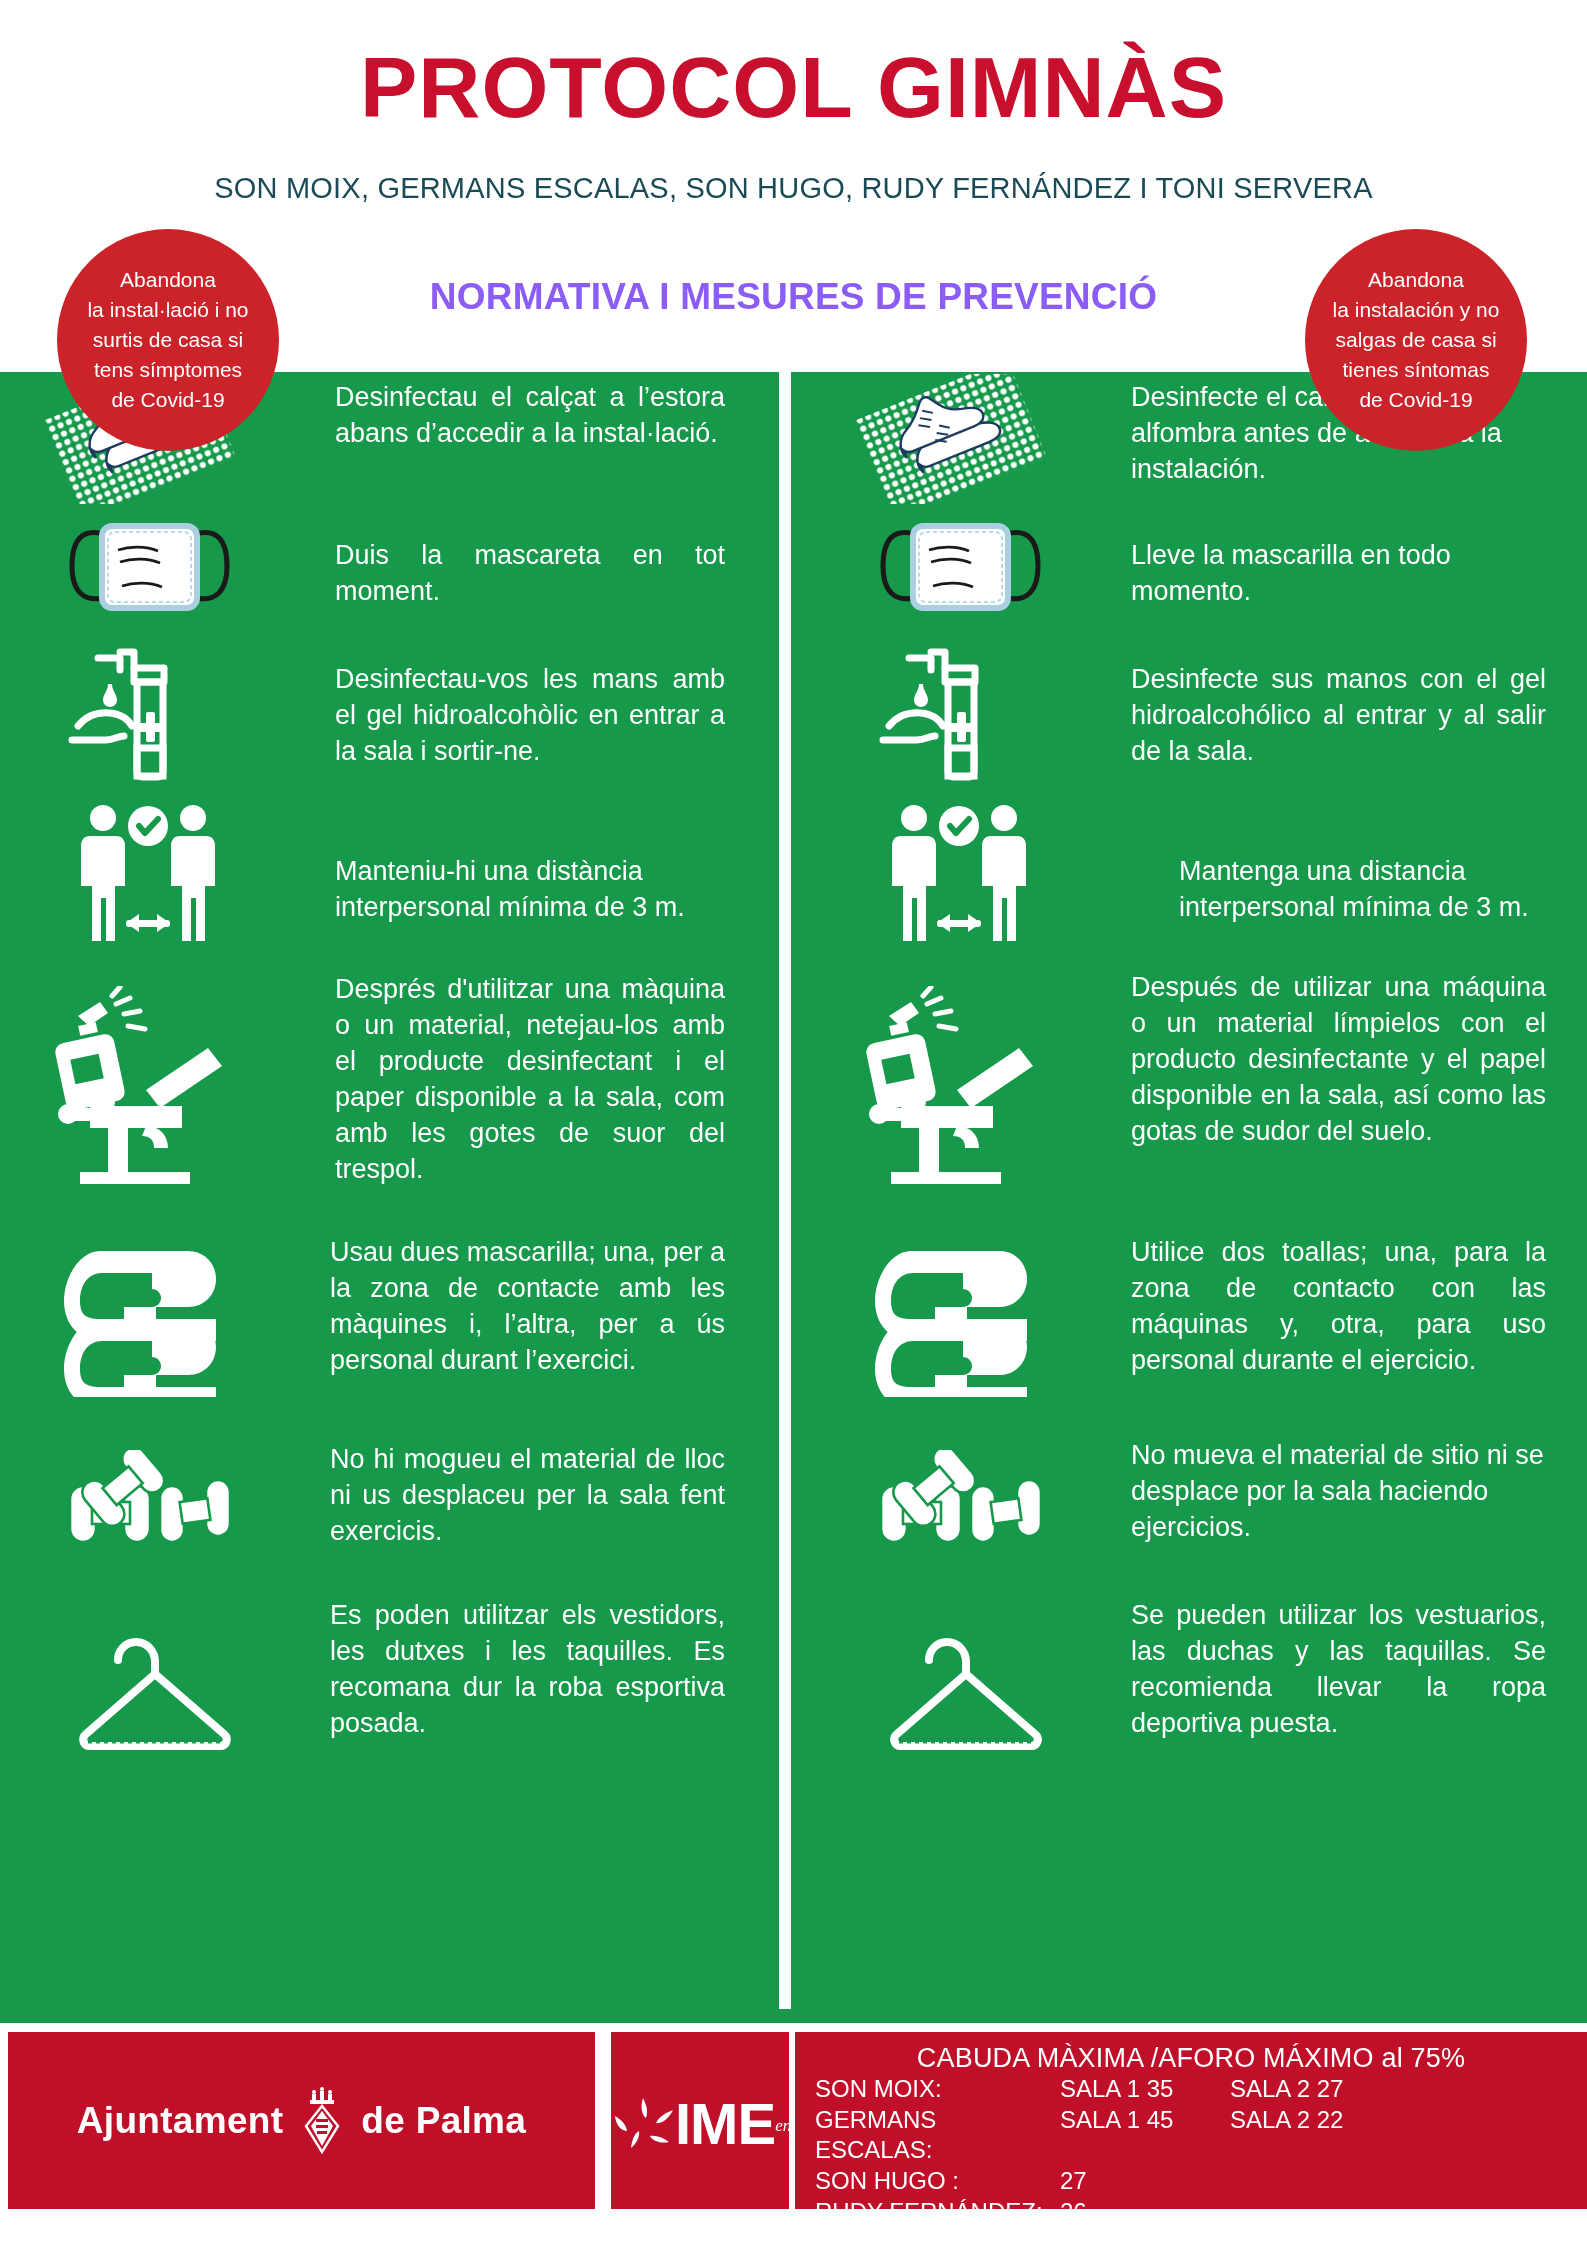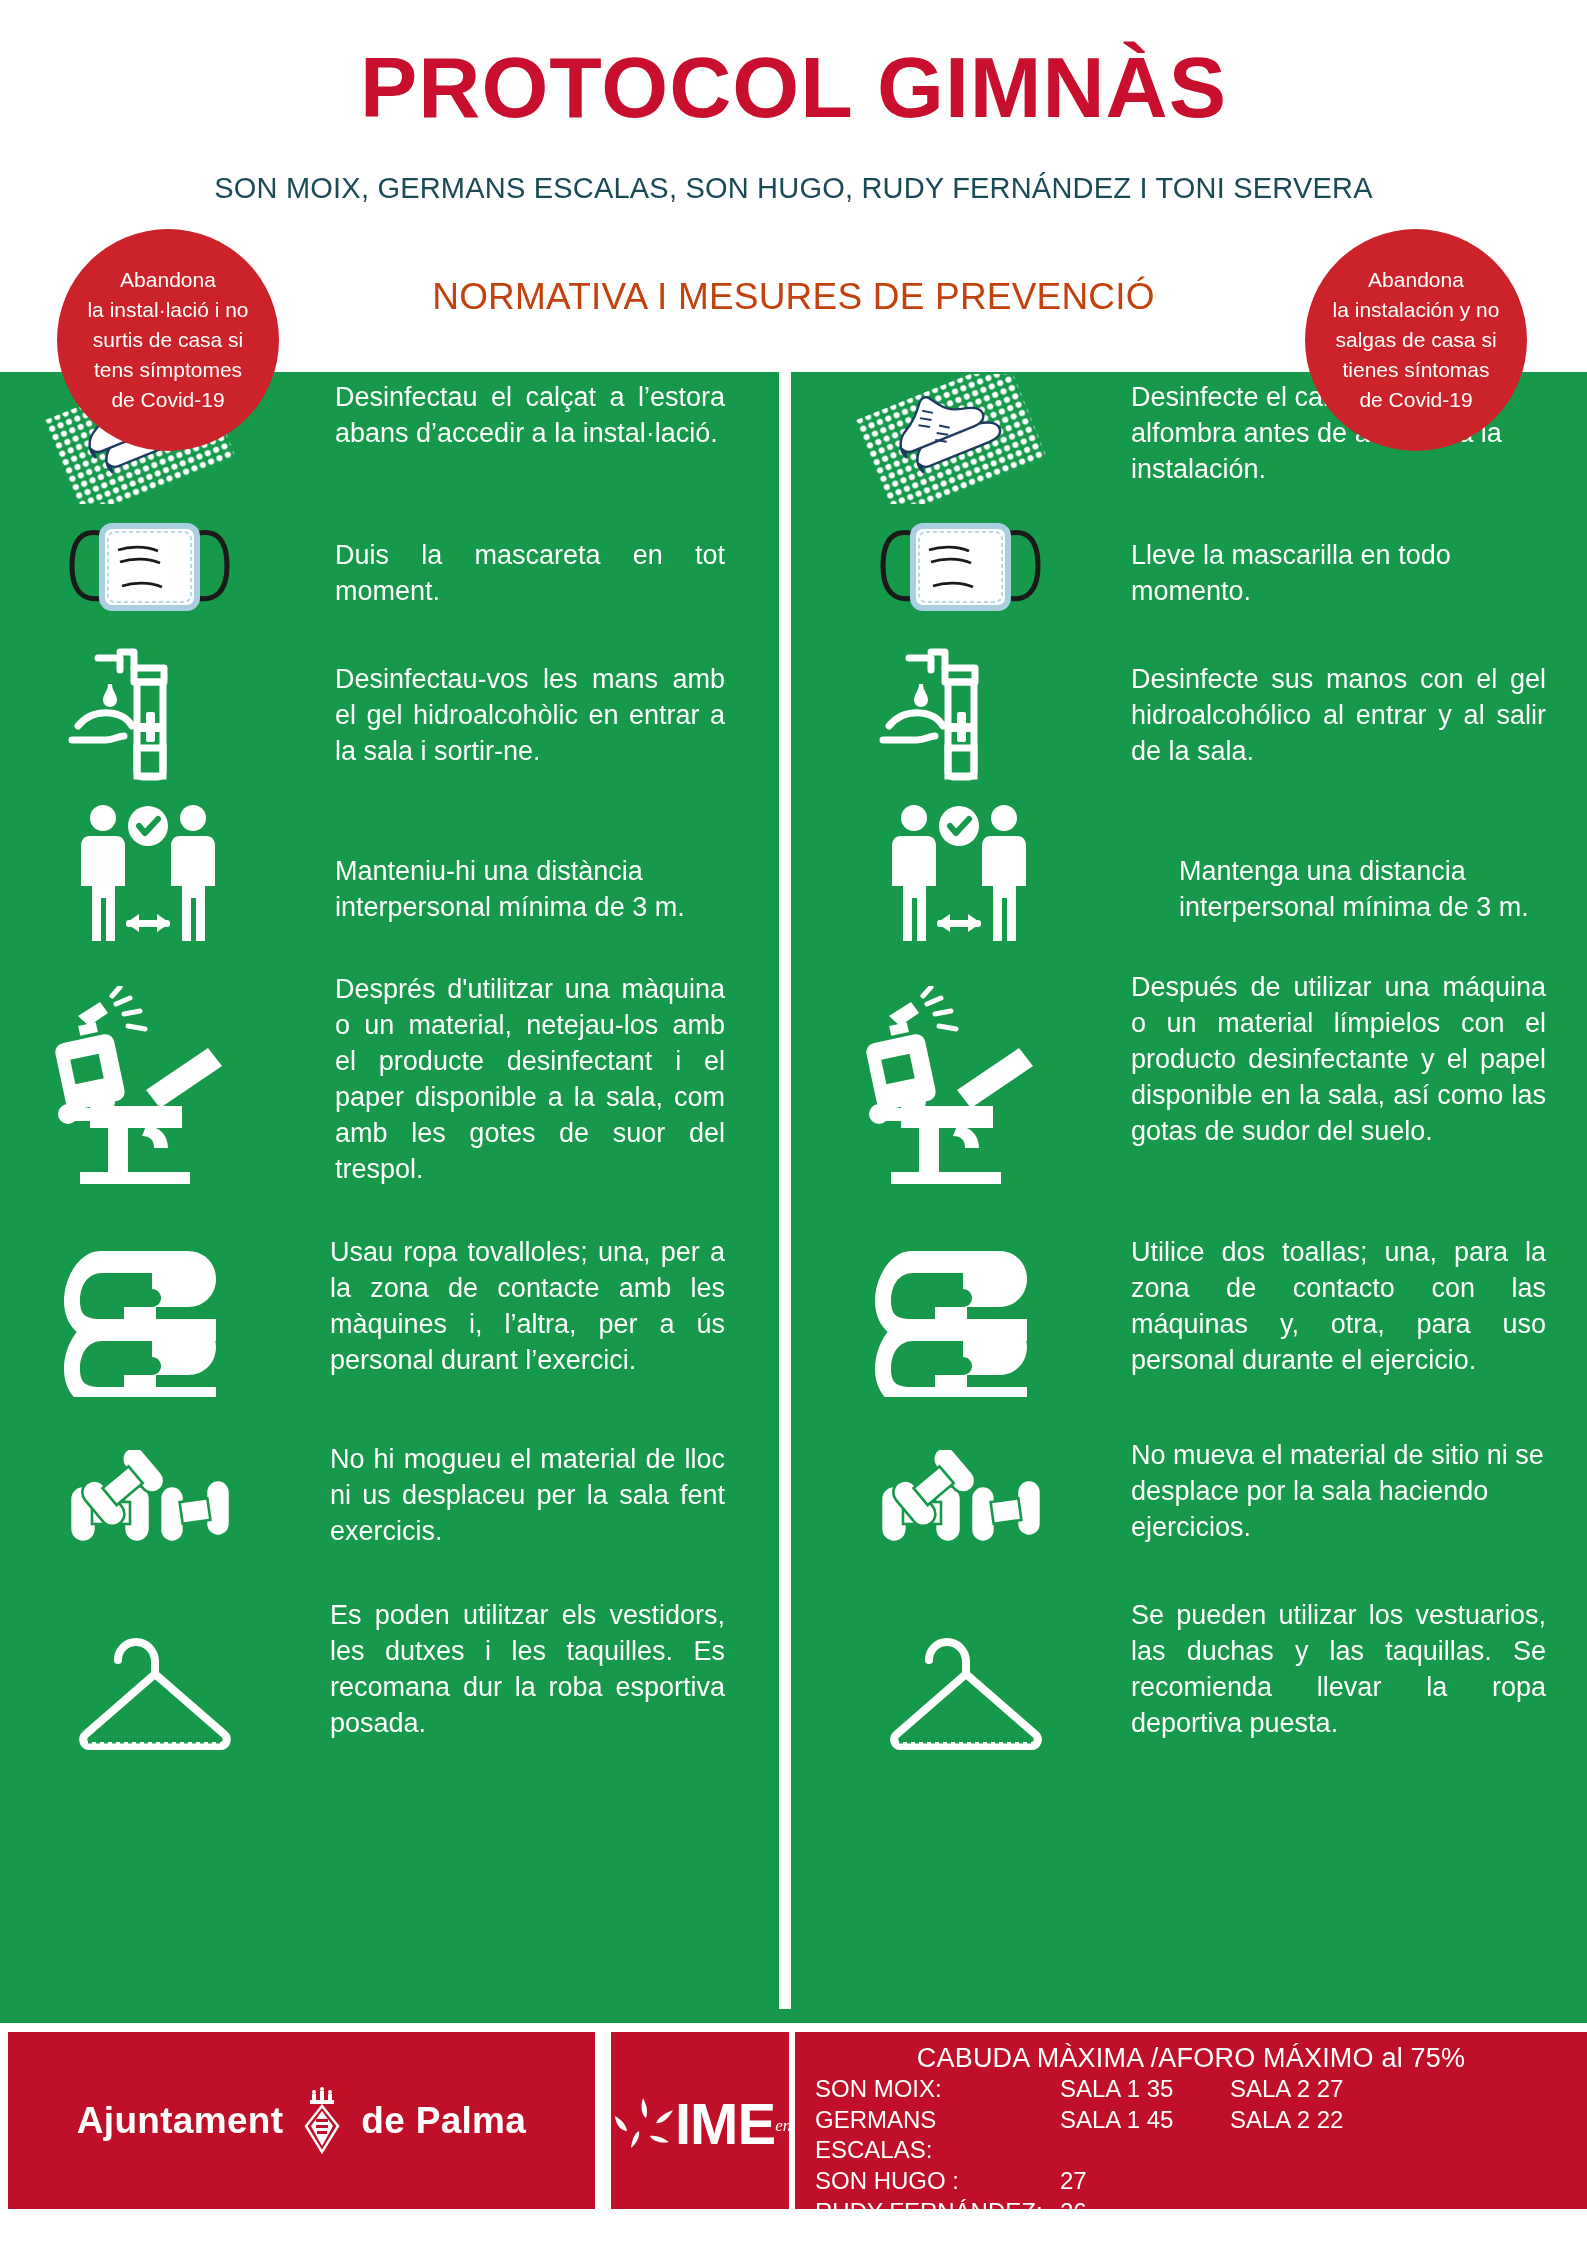--- a/index.html
+++ b/index.html
@@ -19,22 +19,22 @@
     font-size:86px; font-weight:bold; letter-spacing:1px;
     font-family:"Liberation Sans", sans-serif;
   }
   .subtitle {
     position:absolute; left:0; top:172px; width:1587px;
     text-align:center; color:#1a4a55;
     font-size:29px; font-weight:normal; letter-spacing:0.2px;
   }
   .section-title {
     position:absolute; left:0; top:276px; width:1587px;
-    text-align:center; color:#c2410c;
-    font-size:37px; font-weight:normal; letter-spacing:0.2px;
+    text-align:center; color:#8b5cf6;
+    font-size:37px; font-weight:bold; letter-spacing:0.2px;
   }
   .circle {
     position:absolute; width:222px; height:222px; border-radius:50%;
     background:#cc2229; color:#fff; z-index:5;
     display:flex; flex-direction:column; align-items:center; justify-content:center;
     font-size:21px; line-height:1.42; text-align:center;
   }
   .circle span{ display:block; white-space:nowrap; }
   .circle-left { left:57px; top:229px; }
   .circle-right { left:1305px; top:229px; }
@@ -231,21 +231,21 @@
 
       <div class="rule" style="left:0;top:845px;width:779px;height:215px;">
         <div class="icon" style="left:60px;top:30px;">
           <svg width="180" height="150" viewBox="0 0 180 150">
             <g fill="#fff">
               <path d="M40 4h88c16 0 28 12 28 28s-12 28-28 28H96v12h60v22H42C20 94 4 78 4 54S20 4 40 4zm52 22H42c-14 0-22 12-22 28s8 18 22 18h22V60h28c5 0 9-4 9-9s-4-9-9-9z"></path>
               <path d="M40 78h88c16 0 28 12 28 28s-12 28-28 28H96v12h60v22H42C20 168 4 152 4 128s16-50 36-50zm52 22H42c-14 0-22 12-22 28s8 18 22 18h22v-12h28c5 0 9-4 9-9s-4-9-9-9z" transform="translate(0 -6)"></path>
             </g>
           </svg>
         </div>
-        <div class="txt" style="left:330px;top:18px;width:395px;">Usau ropa tovalloles; una, per a la zona de contacte amb les màquines i, l’altra, per a ús personal durant l’exercici.</div>
+        <div class="txt" style="left:330px;top:18px;width:395px;">Usau dues mascarilla; una, per a la zona de contacte amb les màquines i, l’altra, per a ús personal durant l’exercici.</div>
       </div>
 
       <div class="rule" style="left:0;top:1060px;width:779px;height:165px;">
         <div class="icon" style="left:62px;top:18px;">
           <svg width="180" height="115" viewBox="0 0 180 115">
             <g fill="#fff" stroke="#16994a" stroke-width="2.6">
               <rect x="8" y="36" width="26" height="56" rx="13"></rect>
               <rect x="62" y="36" width="26" height="56" rx="13"></rect>
               <rect x="30" y="52" width="38" height="22"></rect>
               <g transform="rotate(-40 70 50)">

